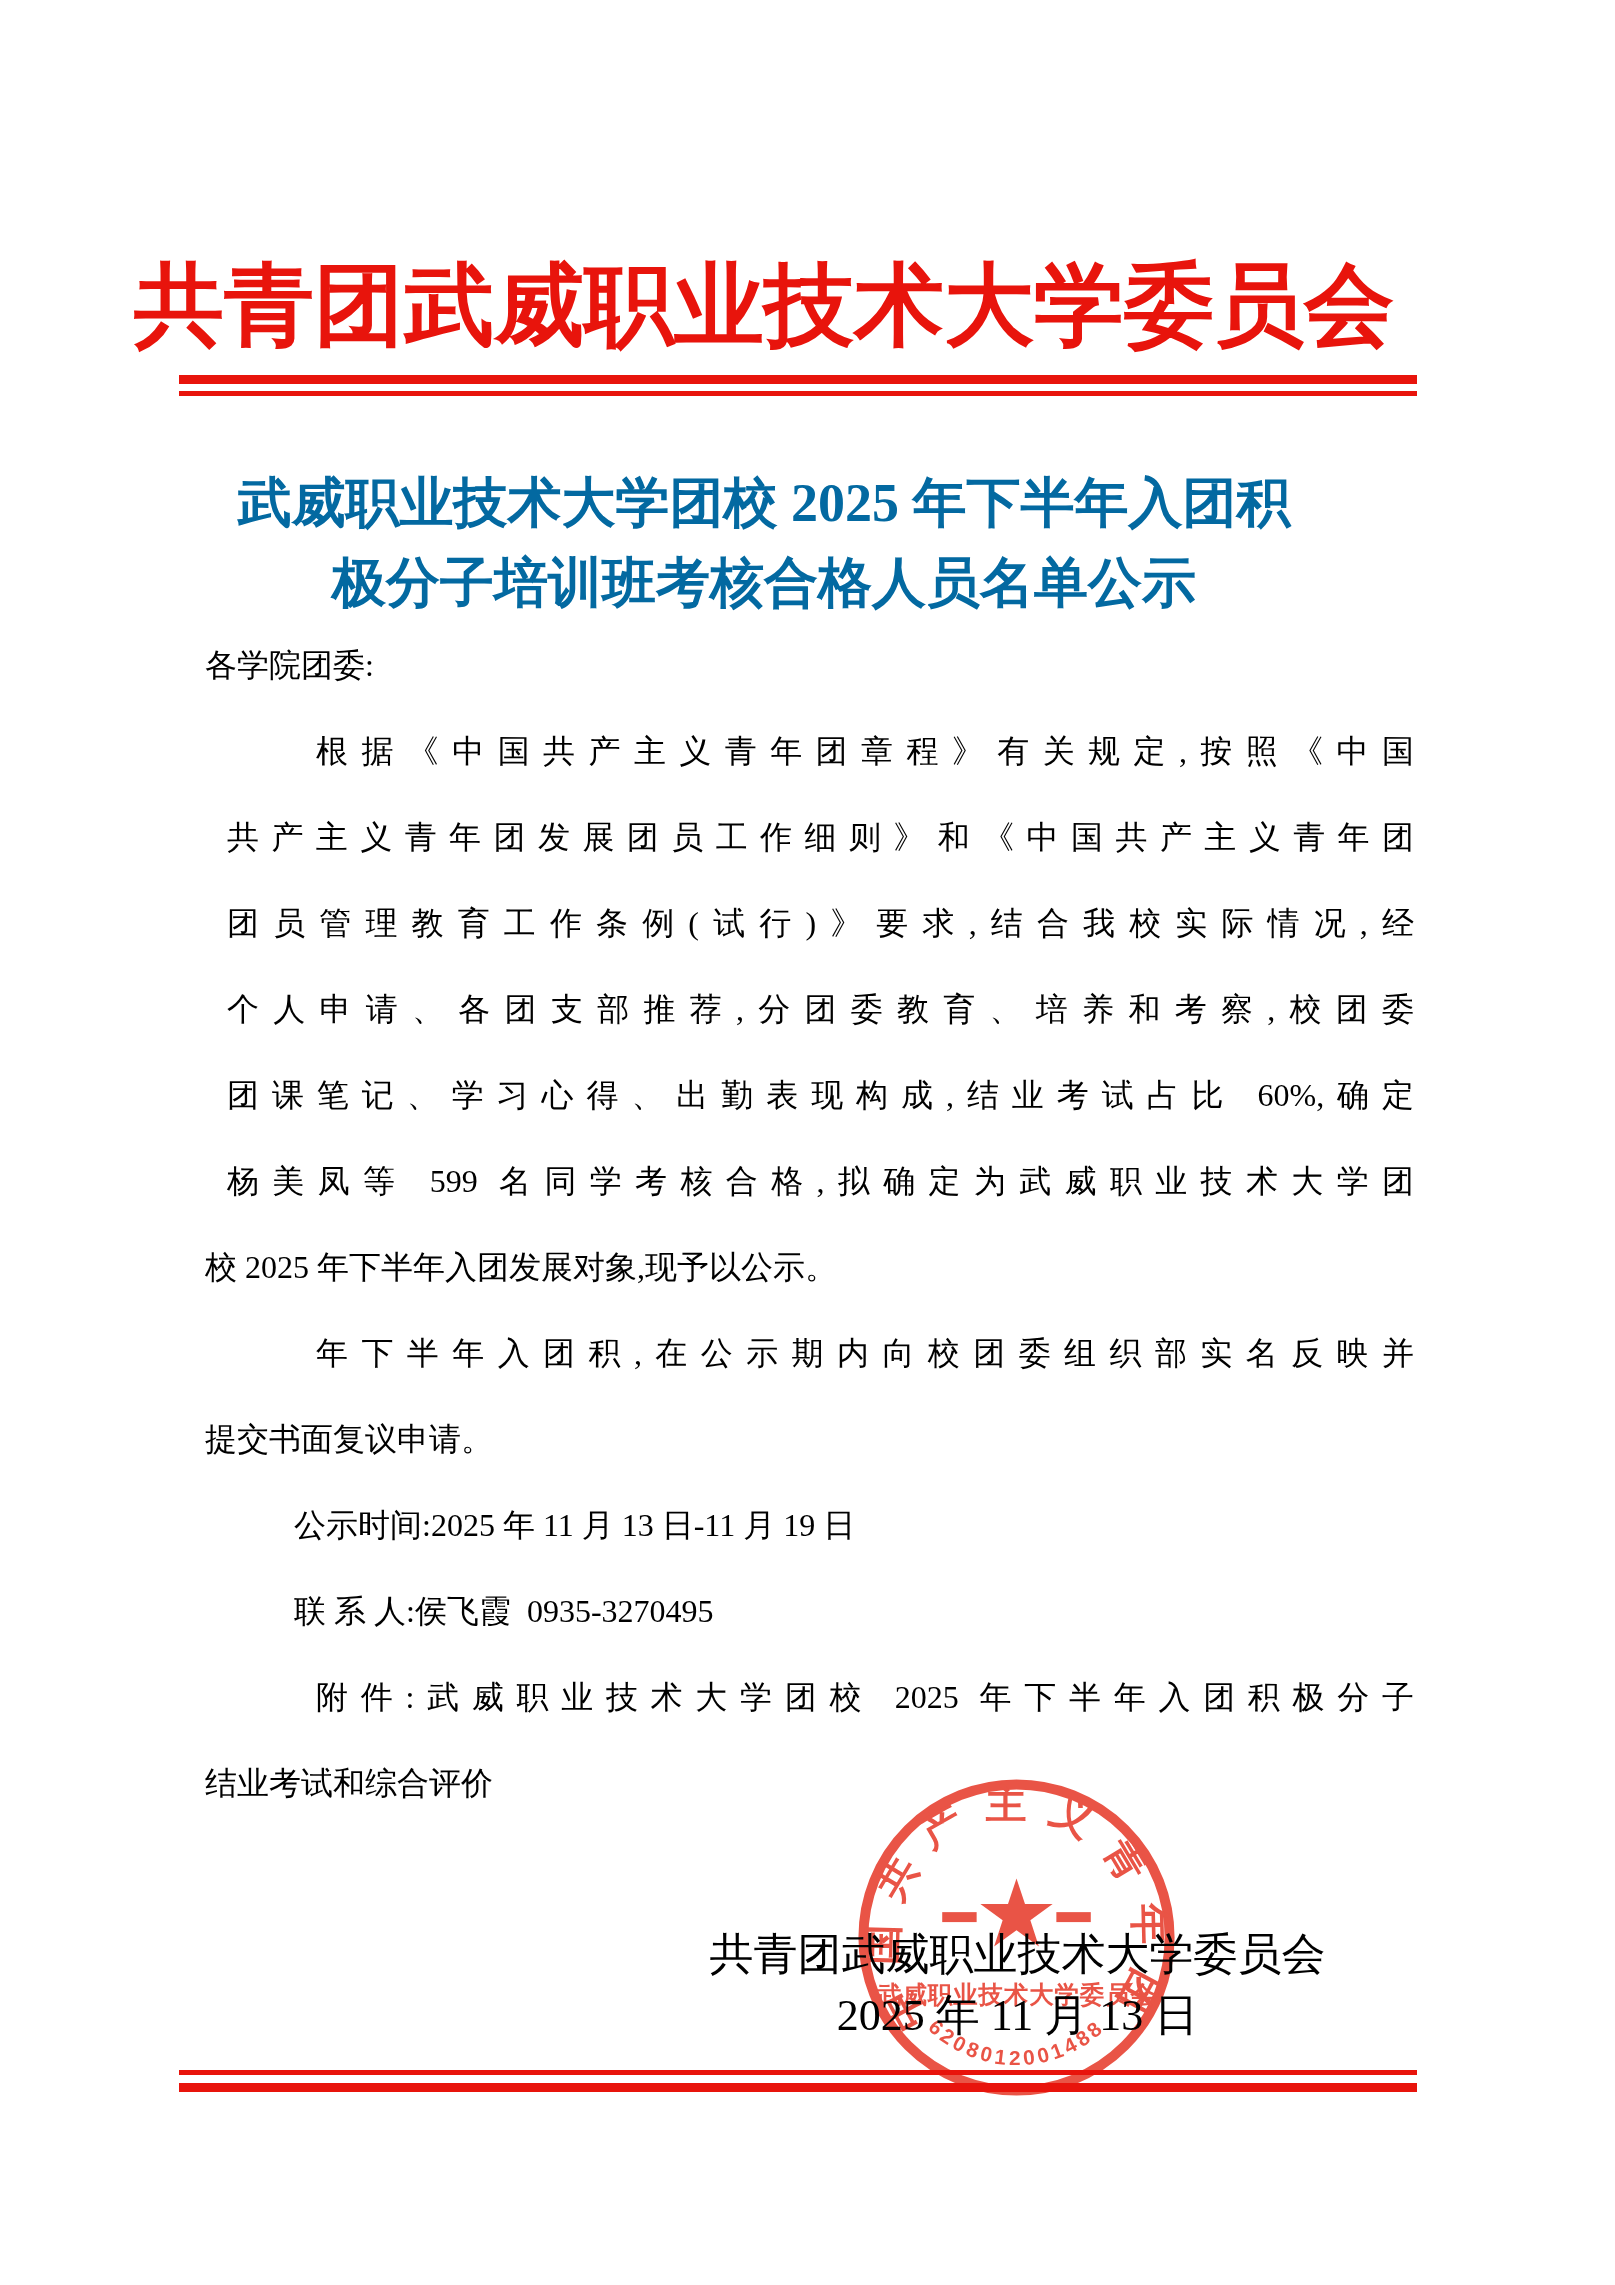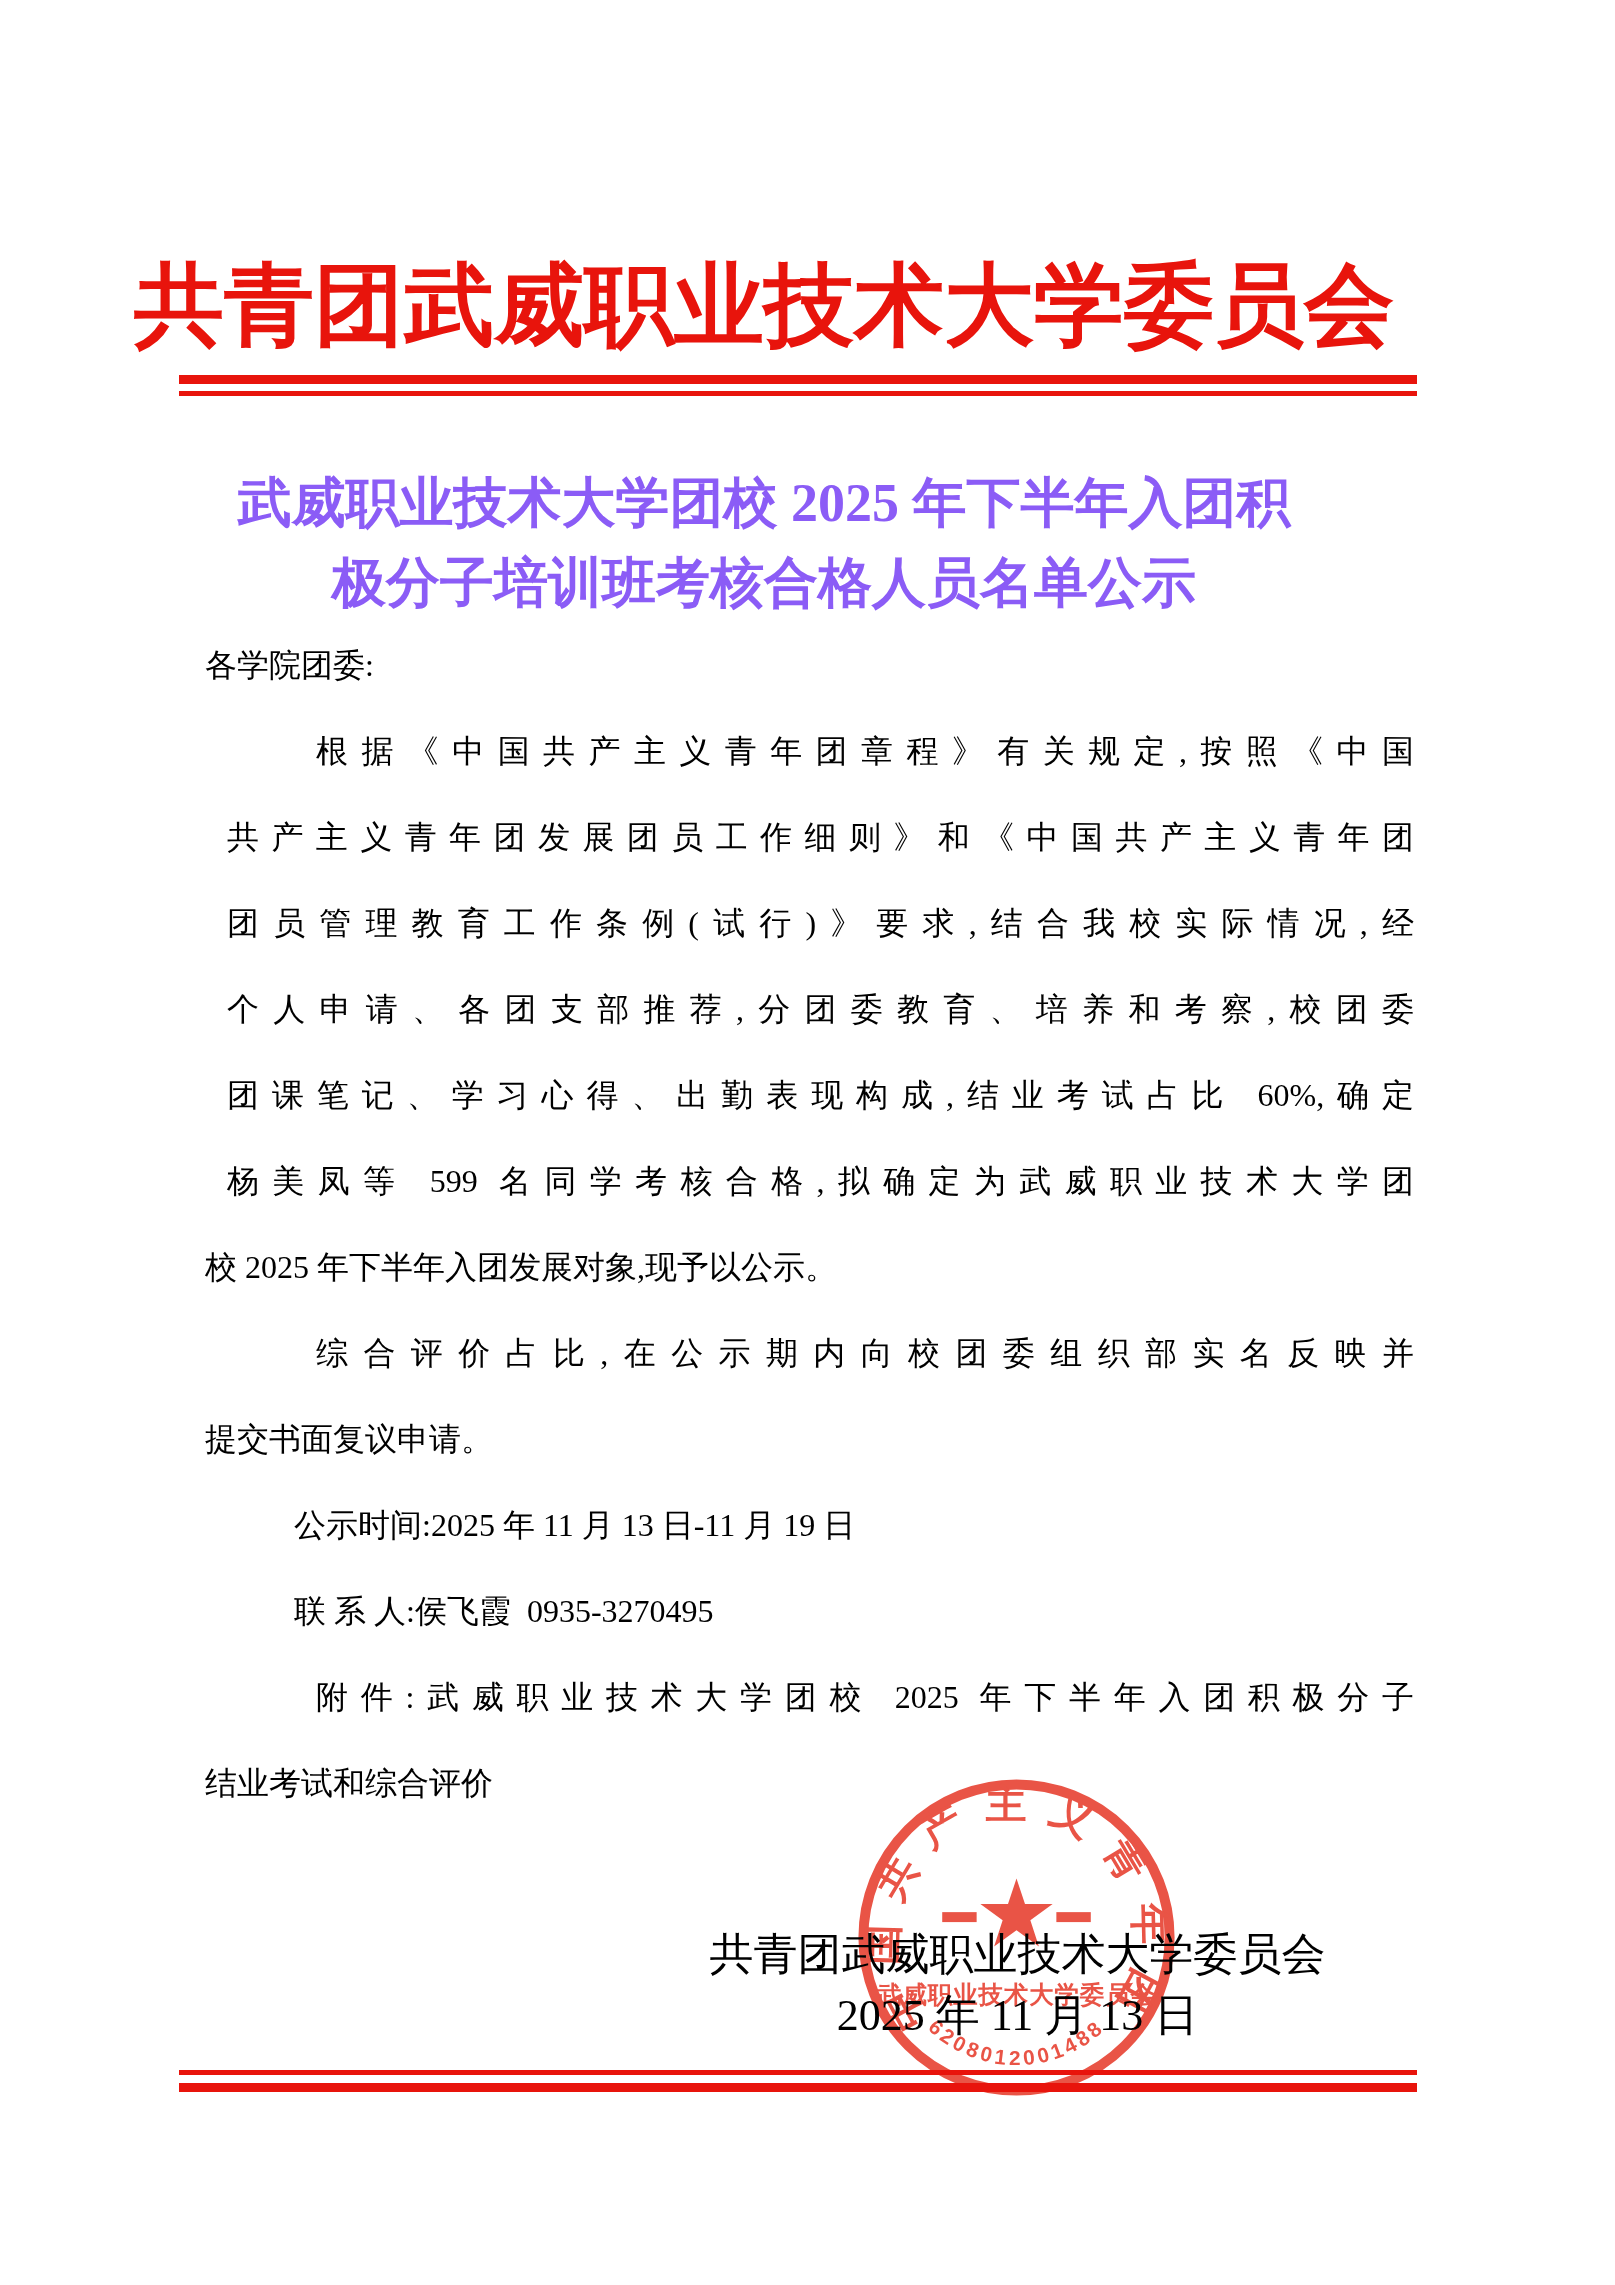--- a/index.html
+++ b/index.html
@@ -26,21 +26,21 @@
   .rule-top-thin  { top: 391px; height: 4.5px;  }
   .rule-bot-thin  { top: 2070px; height: 5.4px; }
   .rule-bot-thick { top: 2083px; height: 9px; }
 
   
   .doc-title {
     position: absolute; top: 463px; left: 0; width: 100%;
     text-align: center;
     font-weight: 700;
     font-size: 54px; line-height: 80px;
-    color: #8b5cf6;
+    color: #0369a1;
   }
 
   
   .body-col {
     position: absolute; left: 205px; top: 622px; width: 1209px;
   }
   .bl {
     height: 86px; line-height: 86px;
     font-size: 32px;
     white-space: pre;
@@ -87,21 +87,21 @@
 
   <div class="body-col">
     <div class="bl">各学院团委:</div>
     <div class="bl i j">根据《中国共产主义青年团章程》有关规定,按照《中国</div>
     <div class="bl j">共产主义青年团发展团员工作细则》和《中国共产主义青年团</div>
     <div class="bl j">团员管理教育工作条例(试行)》要求,结合我校实际情况,经</div>
     <div class="bl j">个人申请、各团支部推荐,分团委教育、培养和考察,校团委</div>
     <div class="bl j">团课笔记、学习心得、出勤表现构成,结业考试占比 60%,确定</div>
     <div class="bl j">杨美凤等 599 名同学考核合格,拟确定为武威职业技术大学团</div>
     <div class="bl">校 2025 年下半年入团发展对象,现予以公示。</div>
-    <div class="bl i j">综合评价占比,在公示期内向校团委组织部实名反映并</div>
+    <div class="bl i j">年下半年入团积,在公示期内向校团委组织部实名反映并</div>
     <div class="bl">提交书面复议申请。</div>
     <div class="bl i">公示时间:2025 年 11 月 13 日-11 月 19 日</div>
     <div class="bl i">联 系 人:侯飞霞  0935-3270495</div>
     <div class="bl i j">附件:武威职业技术大学团校 2025 年下半年入团积极分子</div>
     <div class="bl">结业考试和综合评价</div>
   </div>
 
   <div class="sig-block">
     <div class="sig-org">共青团武威职业技术大学委员会</div>
     <div class="sig-date">2025 年 11 月 13 日</div>

